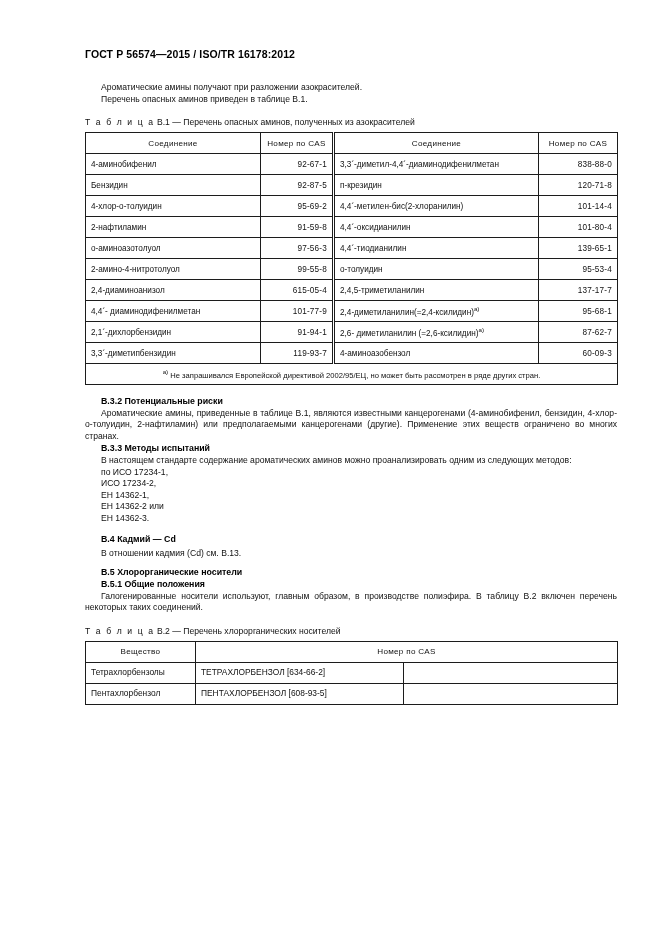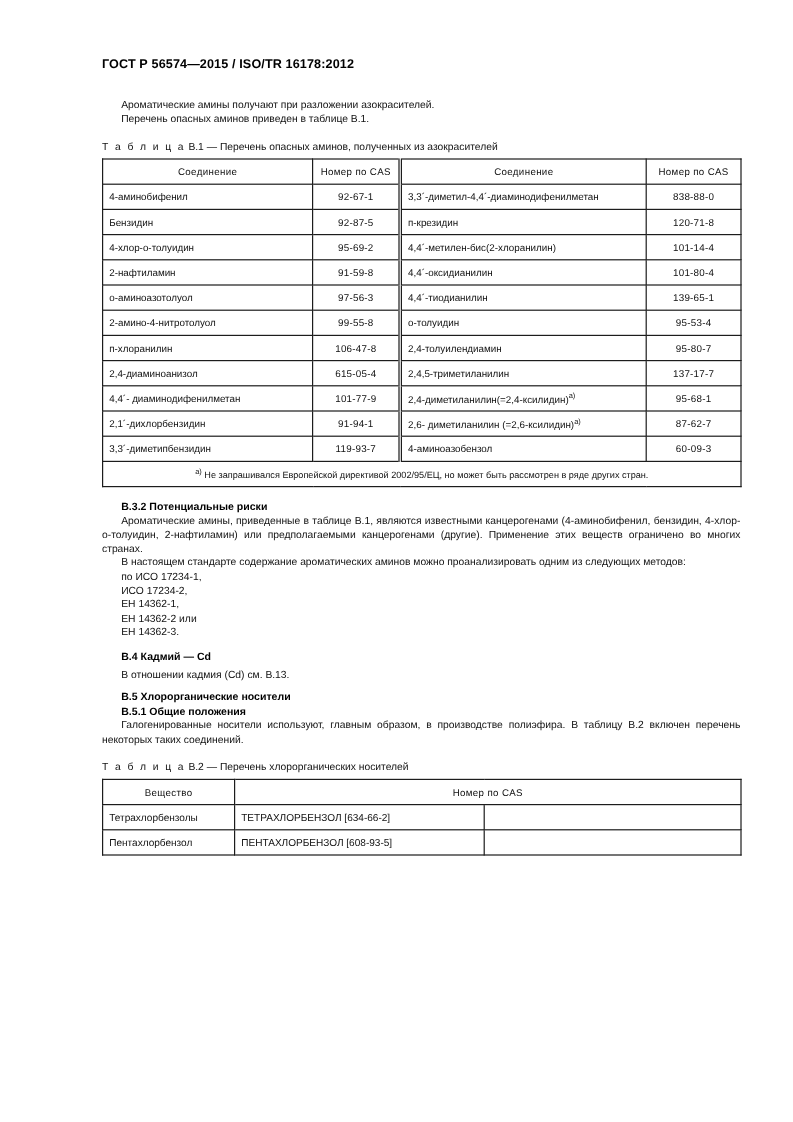--- a/index.html
+++ b/index.html
@@ -96,21 +96,21 @@
   table.doc-tbl th {
     text-align: center;
     height: 20px;
     letter-spacing: 0.3px;
     font-size: 8.1px;
   }
   table.doc-tbl td {
     height: 20px;
   }
   .tbl-b1 td.c-name { text-align: left; }
-  .tbl-b1 td.c-cas  { text-align: center; letter-spacing: 0.2px; }
+  .tbl-b1 td.c-cas  { text-align: right; letter-spacing: 0.2px; }
   
   .tbl-b1 .midsep-l { border-right: 1px solid #1c1c1c; }
   .tbl-b1 .midsep-r { border-left: 3px double #1c1c1c; }
   .tbl-b1 th.midsep-r { border-left: 3px double #1c1c1c; }
 
   .footnote-cell {
     text-align: center;
     font-size: 7.6px;
     height: 18px;
     padding: 2px 4px;
@@ -202,26 +202,20 @@
           <td class="c-name midsep-r">4,4´-тиодианилин</td>
           <td class="c-cas">139-65-1</td>
         </tr>
         <tr>
           <td class="c-name">2-амино-4-нитротолуол</td>
           <td class="c-cas midsep-l">99-55-8</td>
           <td class="c-name midsep-r">о-толуидин</td>
           <td class="c-cas">95-53-4</td>
         </tr>
         <tr>
-          <td class="c-name">п-хлоранилин</td>
-          <td class="c-cas midsep-l">106-47-8</td>
-          <td class="c-name midsep-r">2,4-толуилендиамин</td>
-          <td class="c-cas">95-80-7</td>
-        </tr>
-        <tr>
           <td class="c-name">2,4-диаминоанизол</td>
           <td class="c-cas midsep-l">615-05-4</td>
           <td class="c-name midsep-r">2,4,5-триметиланилин</td>
           <td class="c-cas">137-17-7</td>
         </tr>
         <tr>
           <td class="c-name">4,4´- диаминодифенилметан</td>
           <td class="c-cas midsep-l">101-77-9</td>
           <td class="c-name midsep-r">2,4-диметиланилин(=2,4-ксилидин)<sup class="fn">а)</sup></td>
           <td class="c-cas">95-68-1</td>
@@ -242,20 +236,21 @@
           <td class="footnote-cell" colspan="4"><sup class="fn">а)</sup> <span>Не запрашивался Европейской директивой 2002/95/ЕЦ, но может быть рассмотрен в ряде других стран.</span></td>
         </tr>
       </tbody>
     </table>
 
     <div class="spacer-10"></div>
 
     <div class="sect-head">B.3.2 Потенциальные риски</div>
     <p class="para indent">Ароматические амины, приведенные в таблице B.1, являются известными канцерогенами (4-аминобифенил, бензидин, 4-хлор-о-толуидин, 2-нафтиламин) или предполагаемыми канцерогенами (другие). Применение этих веществ ограничено во многих странах.</p>
 
+    <div class="sect-head">B.3.3 Методы испытаний</div>
     <p class="para indent">В настоящем стандарте содержание ароматических аминов можно проанализировать одним из следующих методов:</p>
 
     <p class="para hang">по ИСО 17234-1,</p>
     <p class="para hang">ИСО 17234-2,</p>
     <p class="para hang">ЕН 14362-1,</p>
     <p class="para hang">ЕН 14362-2 или</p>
     <p class="para hang">ЕН 14362-3.</p>
 
     <div class="spacer-8"></div>
 

